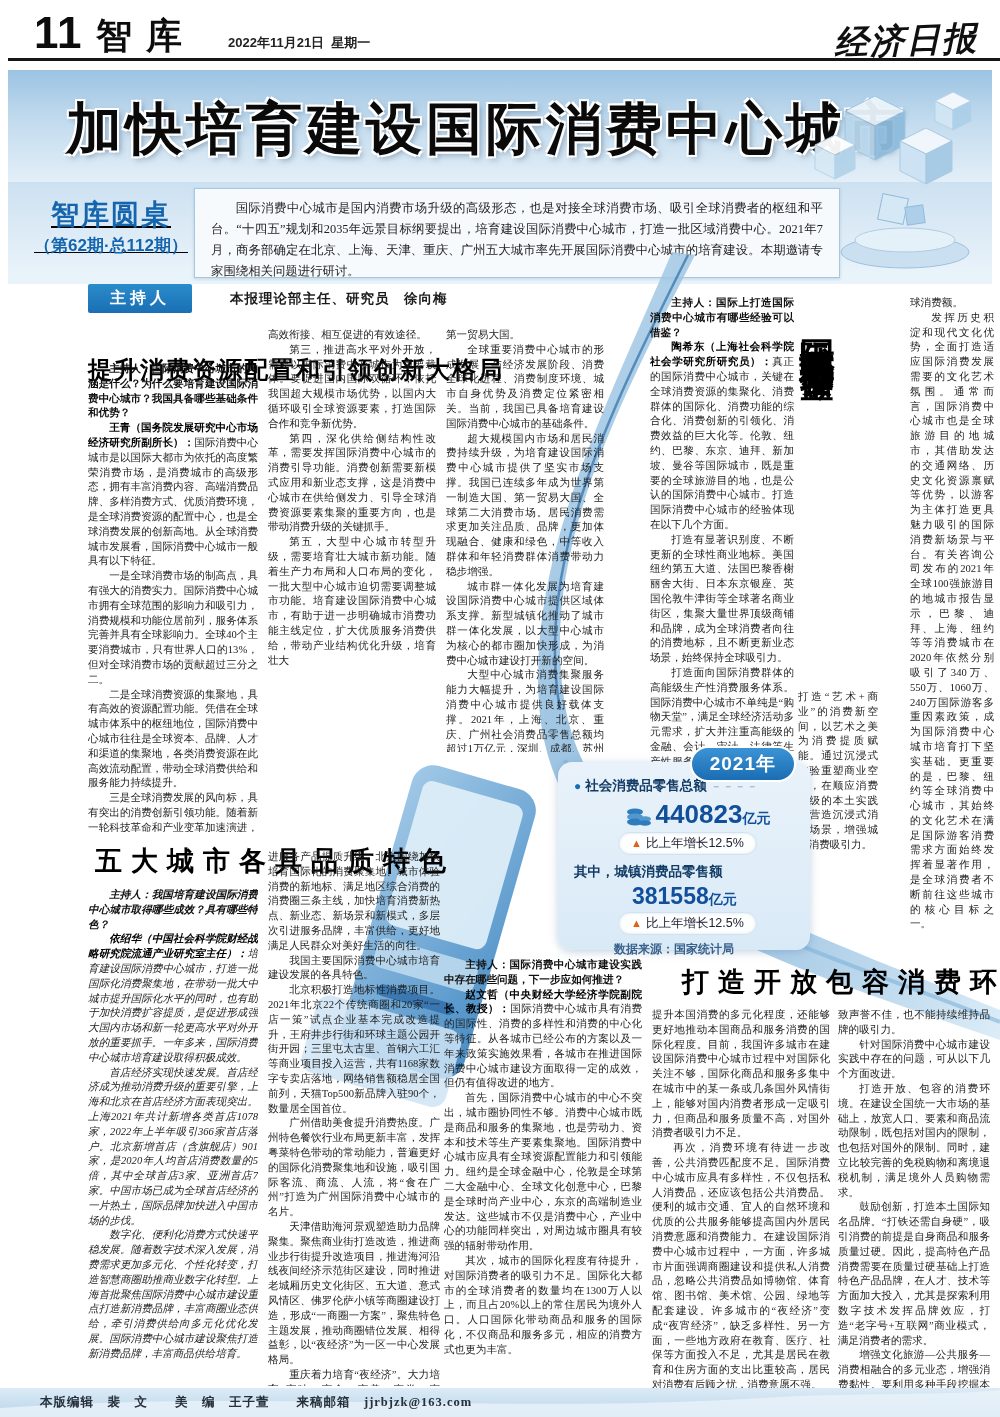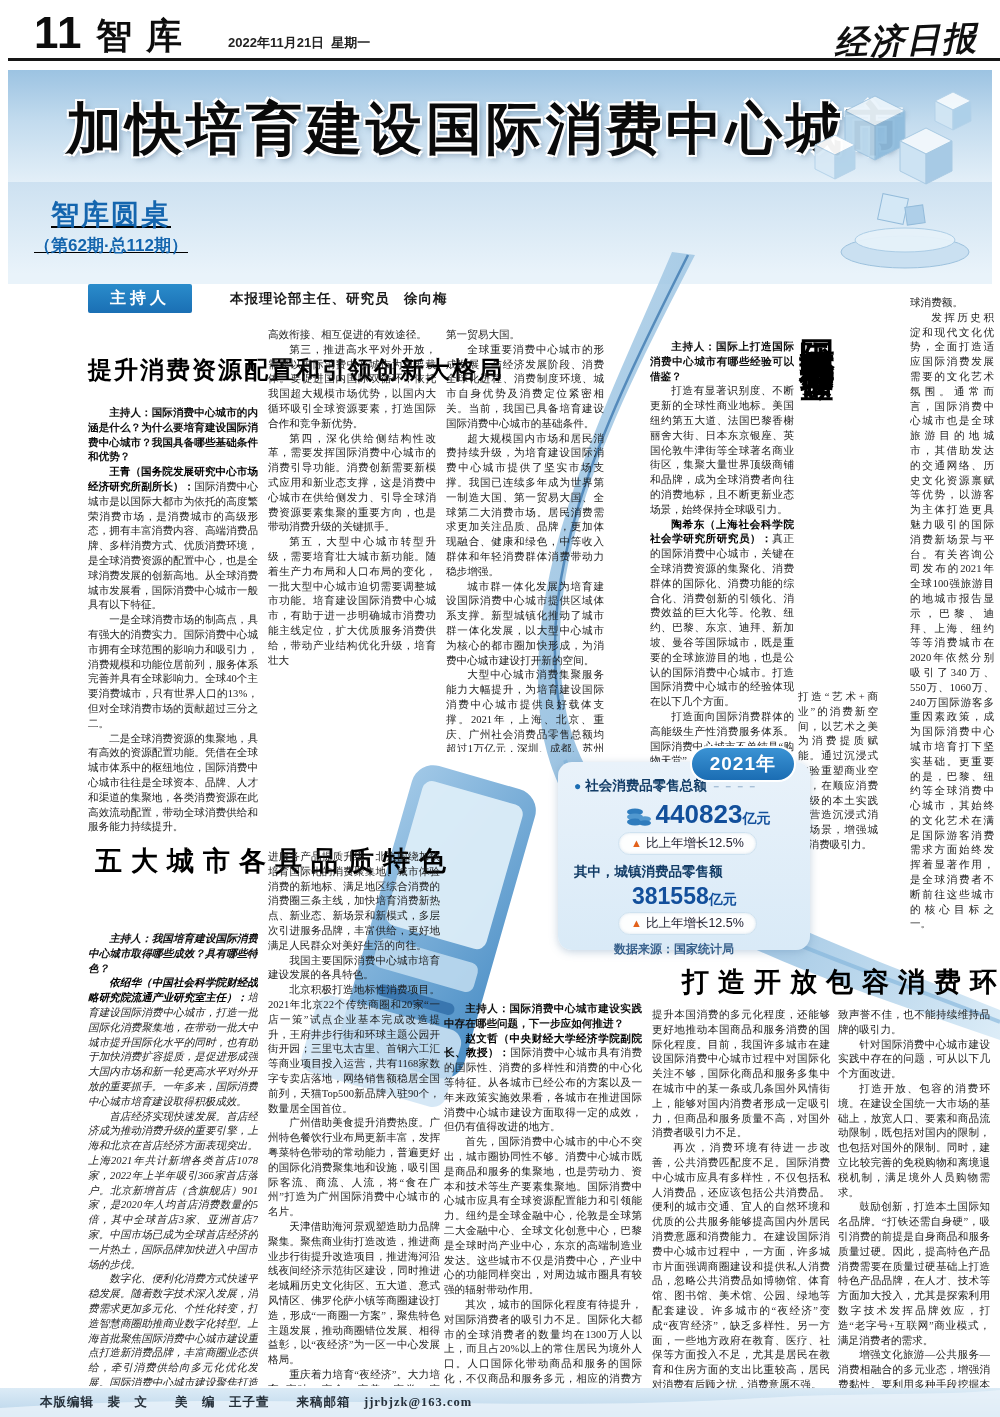--- a/index.html
+++ b/index.html
@@ -39,21 +39,21 @@
   .sec-h{font-family:"Liberation Sans","DejaVu Sans",sans-serif;font-weight:bold;color:#000;white-space:nowrap;}
   .h-art1{font-size:24px;letter-spacing:2px;margin-top:36px;}
   .h-cities{font-size:27px;letter-spacing:9px;}
   .h-env{font-size:27px;letter-spacing:9px;text-align:center;}
   .h-vert{writing-mode:vertical-rl;text-orientation:upright;font-size:35px;letter-spacing:3px;
         font-family:"Liberation Sans","DejaVu Sans",sans-serif;font-weight:bold;color:#000;line-height:1;}
   
   .col{position:absolute;overflow:hidden;font-size:10.6px;line-height:14.8px;color:#1c1c1c;
        text-align:justify;z-index:3;}
   .col p.para{margin:0;text-indent:2em;}
-  .col p.q{font-weight:bold;color:#101010;margin-top:44px;}
+  .col p.q{font-weight:bold;color:#101010;}
   .col b{color:#000;}
   
   .stats{background:linear-gradient(180deg,#e9f2fa,#d9eaf7);border-radius:14px;
          box-shadow:0 2px 8px rgba(90,130,170,.35);z-index:4;}
   .stats-badge{position:absolute;top:-16px;right:14px;background:linear-gradient(180deg,#3b93d4,#1b6db3);
          color:#fff;font-family:"Liberation Sans","DejaVu Sans",sans-serif;font-weight:bold;font-size:19px;
          padding:3px 18px;border-radius:20px;border:2px solid #fff;letter-spacing:1px;}
   .stats-label{font-family:"Liberation Sans","DejaVu Sans",sans-serif;font-weight:bold;
          font-size:13.5px;color:#123c66;}
   .stats-bullet{color:#1b6db3;font-size:12px;}
@@ -146,20 +146,23 @@
 
   <div class="abs banner" style="left:8px;top:70px;width:984px;height:112px;">
     <div class="abs banner-title" style="left:58px;top:22px;">加快培育建设国际消费中心城市</div>
   </div>
 
   <div class="abs round-row" style="left:8px;top:182px;width:984px;height:102px;">
     <div class="abs" style="left:24px;top:14px;width:158px;text-align:center;text-decoration:underline;">
       <div class="round-label">智库圆桌</div>
       <div class="round-issue">（第62期·总112期）</div>
     </div>
+    <div class="abs intro-box" style="left:186px;top:6px;width:612px;height:70px;">
+      <p class="ind">国际消费中心城市是国内消费市场升级的高级形态，也是对接全球消费市场、吸引全球消费者的枢纽和平台。“十四五”规划和2035年远景目标纲要提出，培育建设国际消费中心城市，打造一批区域消费中心。2021年7月，商务部确定在北京、上海、天津、重庆、广州五大城市率先开展国际消费中心城市的培育建设。本期邀请专家围绕相关问题进行研讨。</p>
+    </div>
   </div>
 
   <div class="abs z2" style="left:88px;top:284px;">
     <span class="host-btn">主持人</span>
     <span class="host-name" style="margin-left:34px;">本报理论部主任、研究员　徐向梅</span>
   </div>
 
   <div class="abs sec-h h-art1 z2" style="left:88px;top:318px;">提升消费资源配置和引领创新大格局</div>
   <div class="col" style="left:88px;top:362px;width:170px;height:470px;">
       <p class="para q">主持人：国际消费中心城市的内涵是什么？为什么要培育建设国际消费中心城市？我国具备哪些基础条件和优势？</p>
@@ -177,22 +180,22 @@
   <div class="col" style="left:446px;top:328px;width:158px;height:424px;">
       <p class="para" style="text-indent: 0px;">第一贸易大国。</p>
       <p class="para">全球重要消费中心城市的形成发展，与经济发展阶段、消费全球化进程、消费制度环境、城市自身优势及消费定位紧密相关。当前，我国已具备培育建设国际消费中心城市的基础条件。</p>
       <p class="para">超大规模国内市场和居民消费持续升级，为培育建设国际消费中心城市提供了坚实市场支撑。我国已连续多年成为世界第一制造大国、第一贸易大国、全球第二大消费市场。居民消费需求更加关注品质、品牌，更加体现融合、健康和绿色，中等收入群体和年轻消费群体消费带动力稳步增强。</p>
       <p class="para">城市群一体化发展为培育建设国际消费中心城市提供区域体系支撑。新型城镇化推动了城市群一体化发展，以大型中心城市为核心的都市圈加快形成，为消费中心城市建设打开新的空间。</p>
       <p class="para">大型中心城市消费集聚服务能力大幅提升，为培育建设国际消费中心城市提供良好载体支撑。2021年，上海、北京、重庆、广州社会消费品零售总额均超过1万亿元，深圳、成都、苏州超过9000亿元，还有9个城市在5000亿元以上，为打造国际消费中心城市奠定坚实基础。</p>
     </div>
 
   <div class="col" style="left:650px;top:296px;width:144px;height:636px;">
       <p class="para q">主持人：国际上打造国际消费中心城市有哪些经验可以借鉴？</p>
+      <p class="para"><b>陶希东（上海社会科学院社会学研究所研究员）：</b>真正的国际消费中心城市，关键在全球消费资源的集聚化、消费群体的国际化、消费功能的综合化、消费创新的引领化、消费效益的巨大化等。伦敦、纽约、巴黎、东京、迪拜、新加坡、曼谷等国际城市，既是重要的全球旅游目的地，也是公认的国际消费中心城市。打造国际消费中心城市的经验体现在以下几个方面。</p>
       <p class="para">打造有显著识别度、不断更新的全球性商业地标。美国纽约第五大道、法国巴黎香榭丽舍大街、日本东京银座、英国伦敦牛津街等全球著名商业街区，集聚大量世界顶级商铺和品牌，成为全球消费者向往的消费地标，且不断更新业态场景，始终保持全球吸引力。</p>
-      <p class="para"><b>陶希东（上海社会科学院社会学研究所研究员）：</b>真正的国际消费中心城市，关键在全球消费资源的集聚化、消费群体的国际化、消费功能的综合化、消费创新的引领化、消费效益的巨大化等。伦敦、纽约、巴黎、东京、迪拜、新加坡、曼谷等国际城市，既是重要的全球旅游目的地，也是公认的国际消费中心城市。打造国际消费中心城市的经验体现在以下几个方面。</p>
       <p class="para">打造面向国际消费群体的高能级生产性消费服务体系。国际消费中心城市不单纯是“购物天堂”，满足全球经济活动多元需求，扩大并注重高能级的金融、会计、审计、法律等生产性服务消费，才是支撑国际消费中心城市提升国际化水平、扩大全球消费份额的关键。纽约、伦敦、东京等城市普遍注重打造高端生产性服务业，向大型跨国企业提供软服务，直接提升了城市的全球影响力。</p>
     </div>
   <div class="abs h-vert z2" style="left:800px;top:312px;height:368px;">国际成熟经验可资借鉴</div>
   <div class="col" style="left:798px;top:690px;width:80px;height:242px;">
       <p class="para" style="text-indent: 0px;">打造“艺术+商业”的消费新空间，以艺术之美为消费提质赋能。通过沉浸式体验重塑商业空间，在顺应消费升级的本土实践中营造沉浸式消费场景，增强城市消费吸引力。</p>
     </div>
   <div class="col" style="left:886px;top:296px;width:84px;height:636px;margin-left:24px;">
       <p class="para" style="text-indent: 0px;">球消费额。</p>
       <p class="para">发挥历史积淀和现代文化优势，全面打造适应国际消费发展需要的文化艺术氛围。通常而言，国际消费中心城市也是全球旅游目的地城市，其借助发达的交通网络、历史文化资源禀赋等优势，以游客为主体打造更具魅力吸引的国际消费新场景与平台。有关咨询公司发布的2021年全球100强旅游目的地城市报告显示，巴黎、迪拜、上海、纽约等等消费城市在2020年依然分别吸引了340万、550万、1060万、240万国际游客多重因素政策，成为国际消费中心城市培育打下坚实基础。更重要的是，巴黎、纽约等全球消费中心城市，其始终的文化艺术在满足国际游客消费需求方面始终发挥着显著作用，是全球消费者不断前往这些城市的核心目标之一。</p>
     </div>

